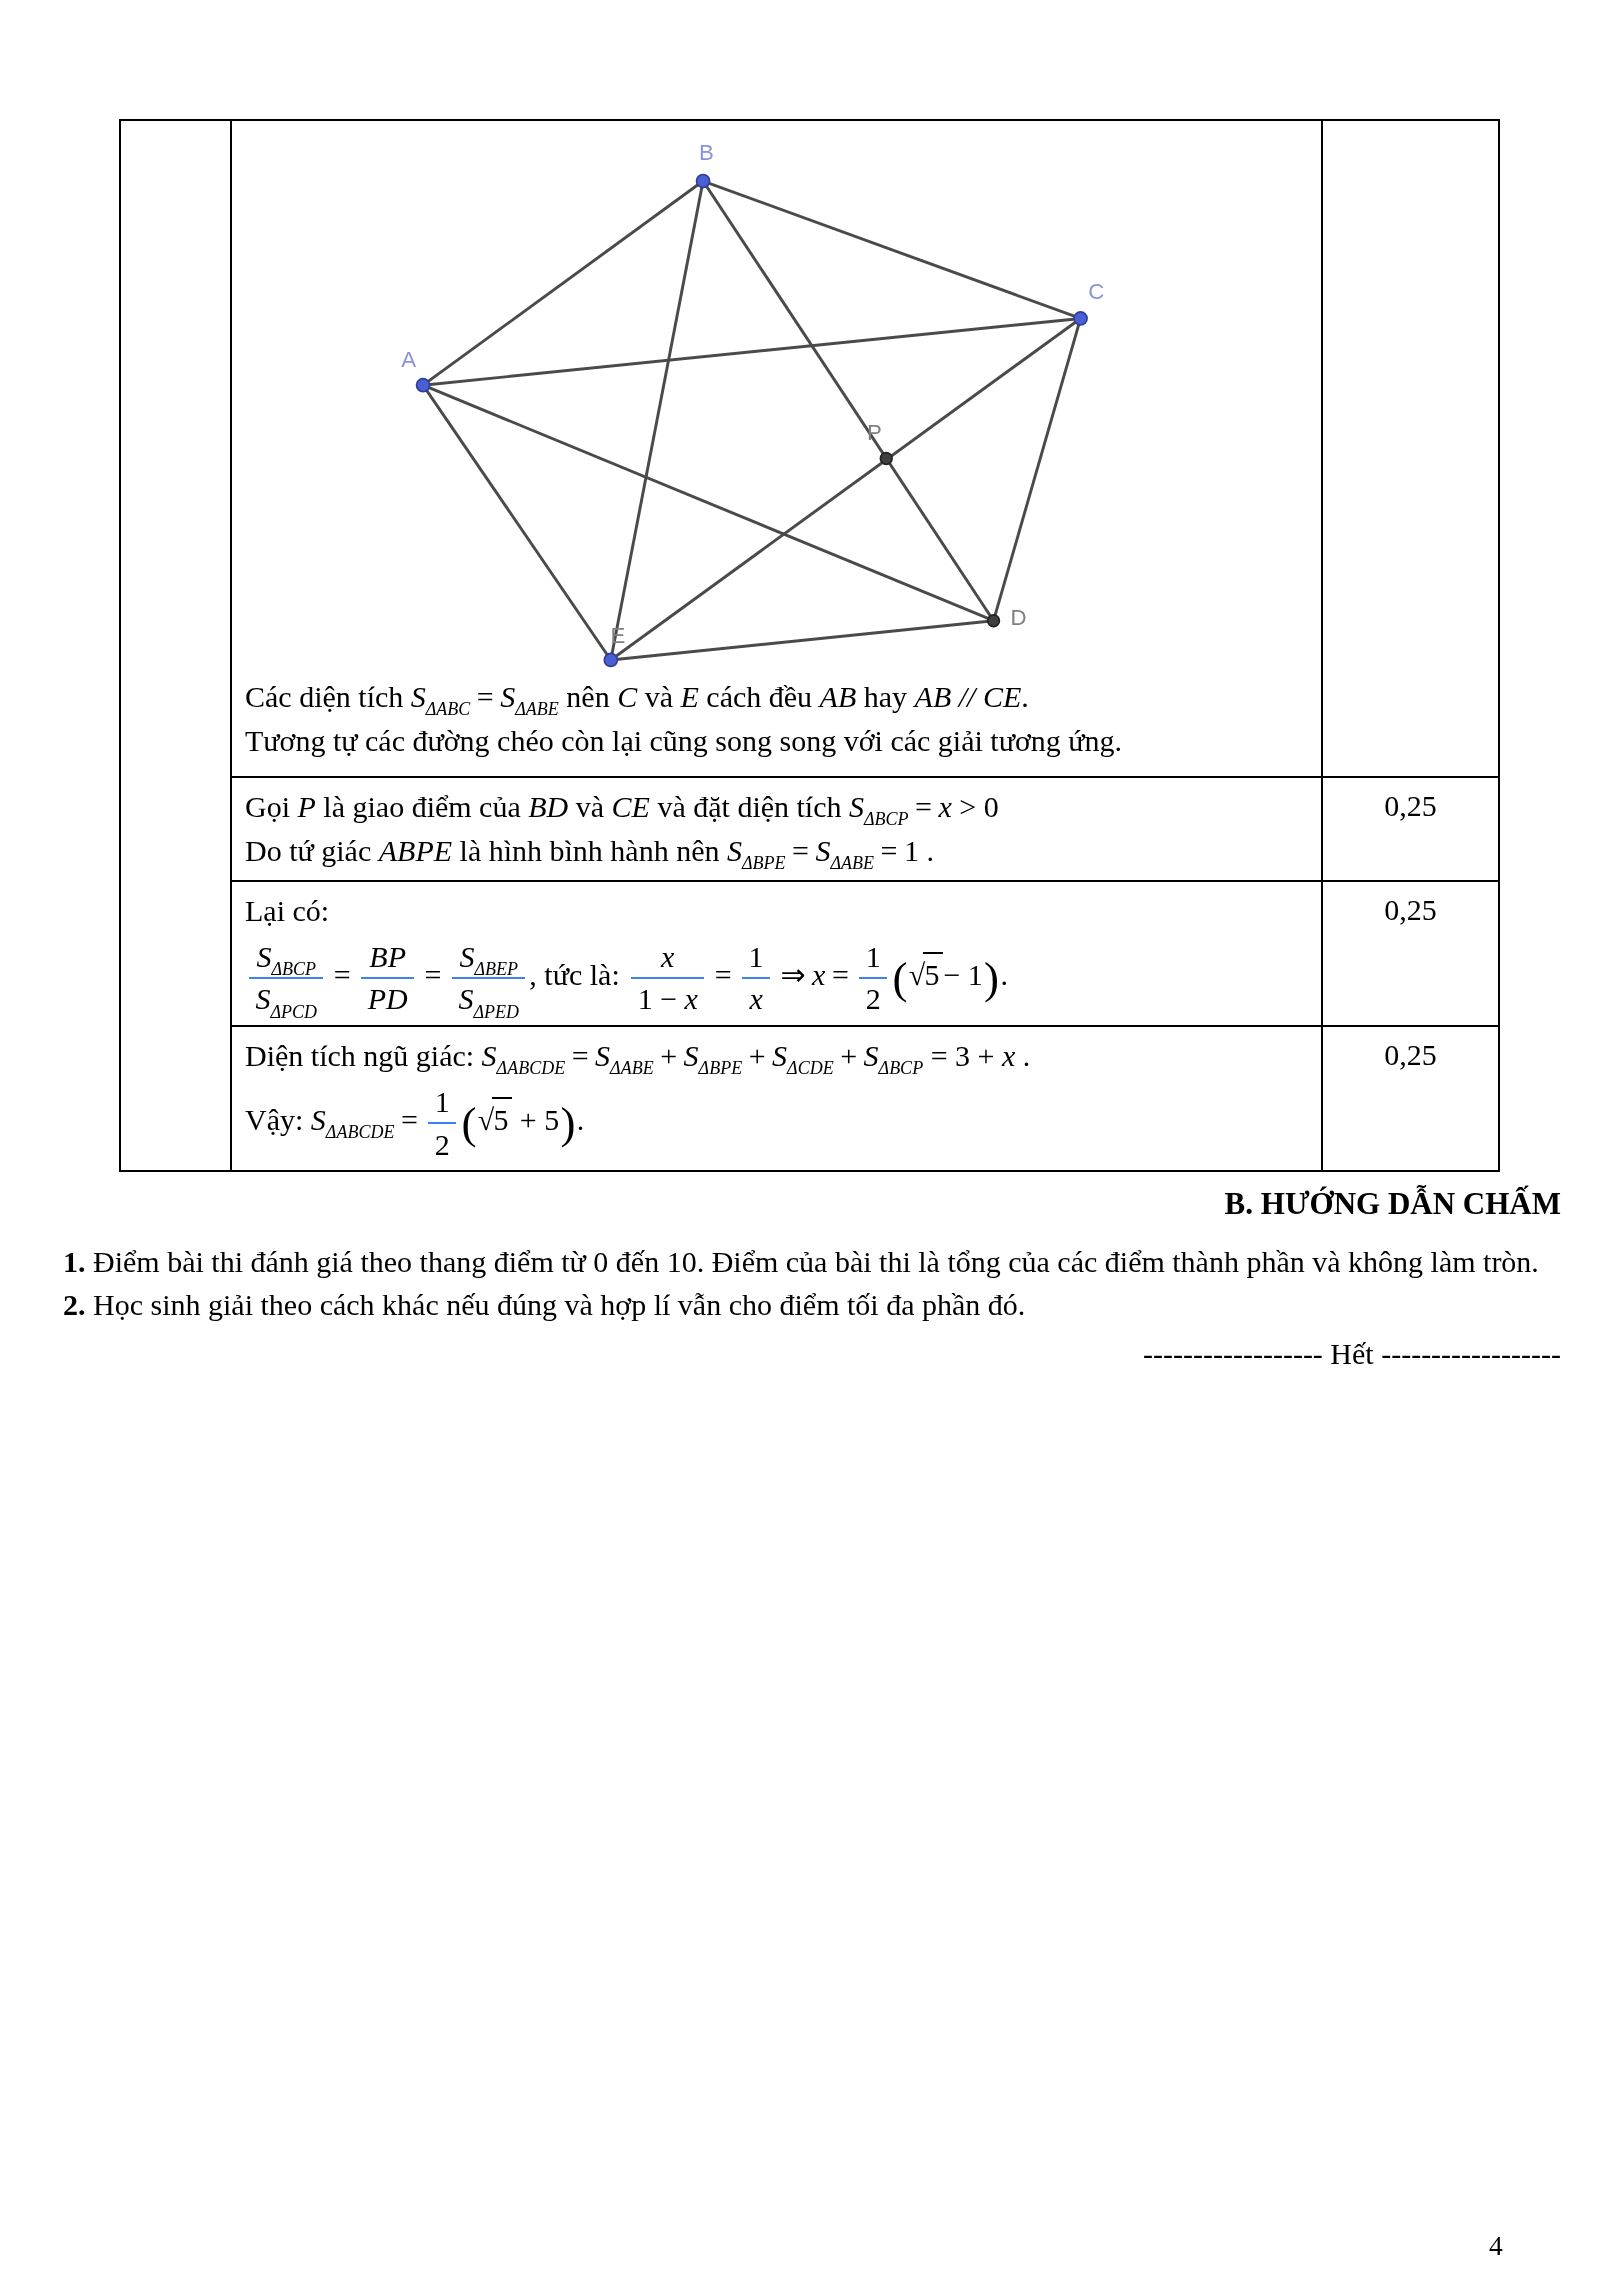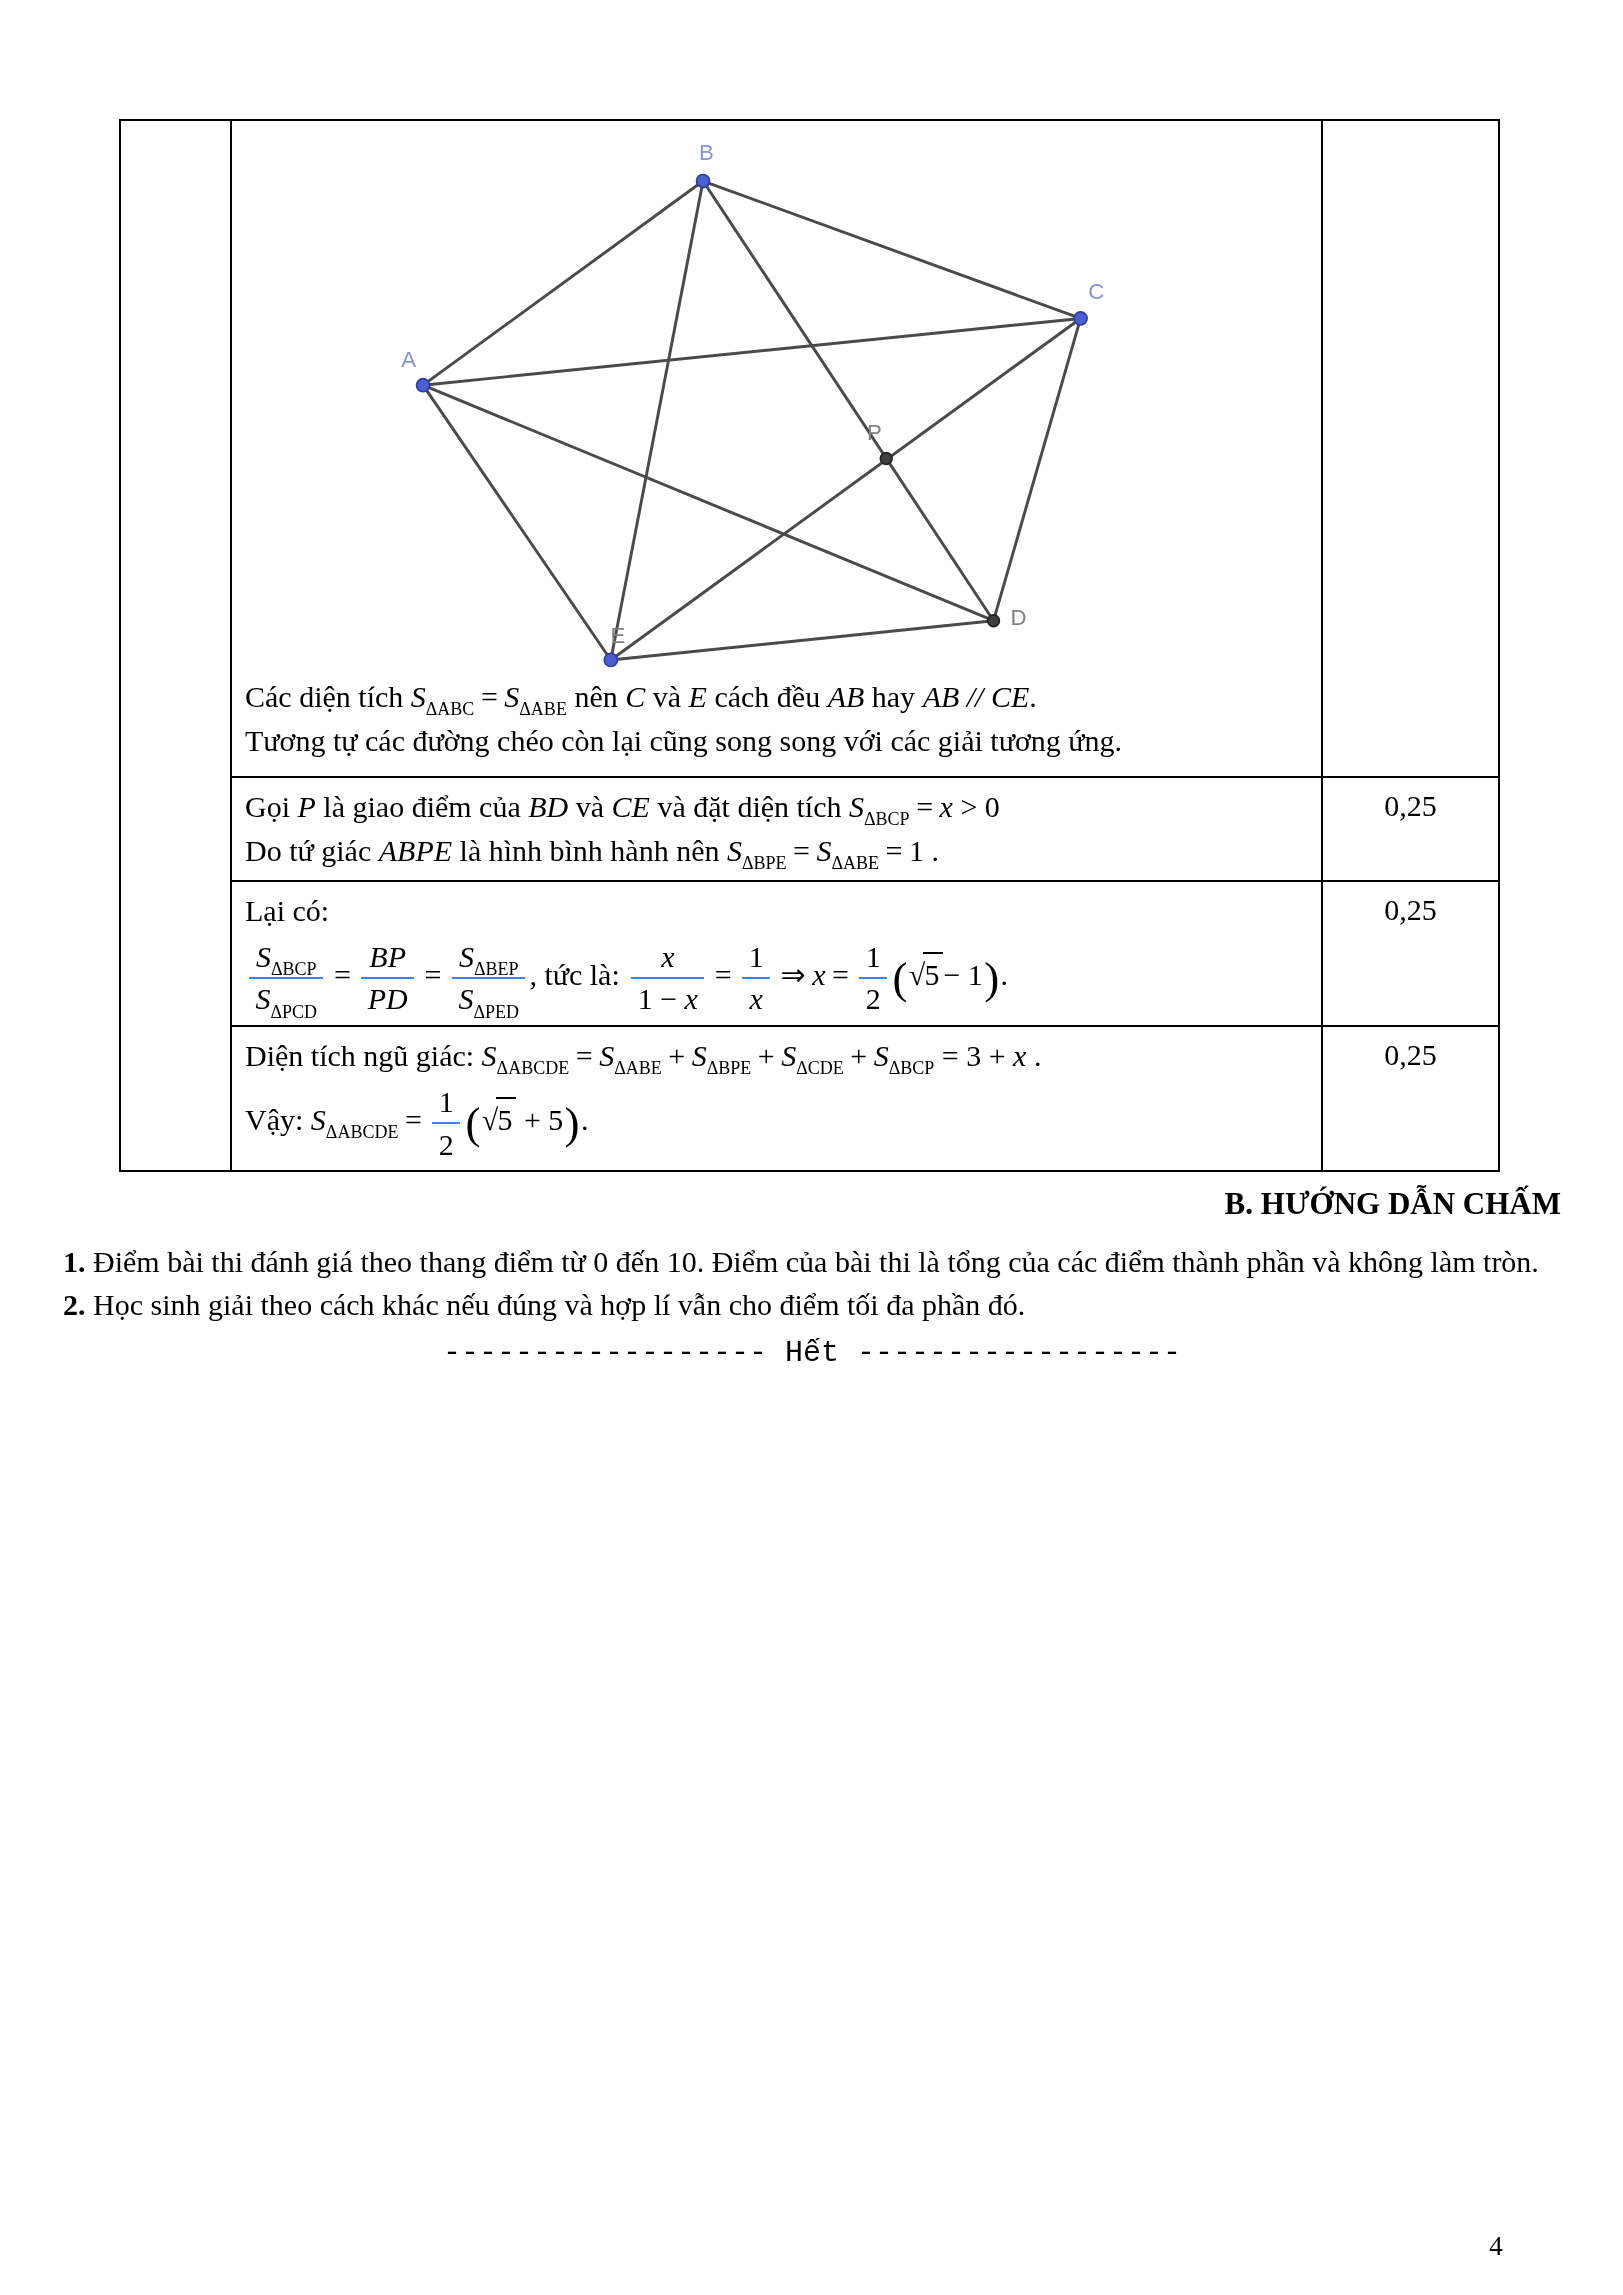--- a/index.html
+++ b/index.html
@@ -26,21 +26,21 @@
   td.cs { text-align:center; vertical-align:middle; }
   tr.tr1 > td { height:657px; }
   tr.tr2 > td { height:97px; }
   tr.tr3 > td { height:121px; }
   tr.tr4 > td { height:131px; }
 
   .tline { margin:1.3px 0; white-space:normal; }
 
   
   .mi { font-style:italic; }
-  sub.msub { font-size:0.6em; line-height:0; vertical-align:-0.45em;margin-top:8px; }
+  sub.msub { font-style:italic; font-size:0.6em; line-height:0; vertical-align:-0.45em;margin-top:8px; }
   .ms { white-space:nowrap; }
   .op { padding:0 6.5px; }
   .frac { display:inline-block; vertical-align:middle; text-align:center; line-height:1.12; margin:0 3.9px; }
   .frac .nu { display:block; padding:1.3px 6.5px 3.3px; border-bottom:2px solid #3b82f6; }
   .frac .de { display:block; padding:3.3px 6.5px 1.3px; }
   .sqrt { display:inline-block; white-space:nowrap; }
   .sqrt .sg { display:inline-block; }
   .sqrt .rd { display:inline-block; border-top:2px solid #000; padding:0 3.9px 0 1.3px; margin-left:-2px; }
   .bp { font-size:1.5em; vertical-align:middle; line-height:0; padding:0 1.3px; }
   .formula { margin-top:6.5px; }
@@ -52,21 +52,21 @@
   .pt-blue { fill:#4a5fd0; stroke:#2c3e9a; stroke-width:2.5; }
   .pt-dark { fill:#3f3f3f; stroke:#222; stroke-width:2.5; }
   text.lbl { font-family:"Liberation Sans", sans-serif; font-size:34px; }
   text.lbl-blue { fill:#8a93d8; }
   text.lbl-gray { fill:#7f7f7f; }
 
   
   .sec { position:absolute; left:63px; top:1182px; width:1498px; font-size:30px; line-height:1.45; }
   .sec h2 { text-align:right; font-size:31px; font-weight:bold; margin:0 0 13px 0; }
   .sec p { margin:0; text-align:justify; }
-  .het { text-align:center; margin-top:5.2px;font-family:Liberation Mono, monospace; }
+  .het { text-align:right; margin-top:5.2px; }
 
   .pageno { position:absolute; left:1489px; top:2230px; font-size:27.5px; }
 </style>
 </head>
 <body>
 
 <div class="page">
 
   <table class="ans">
     <colgroup>

